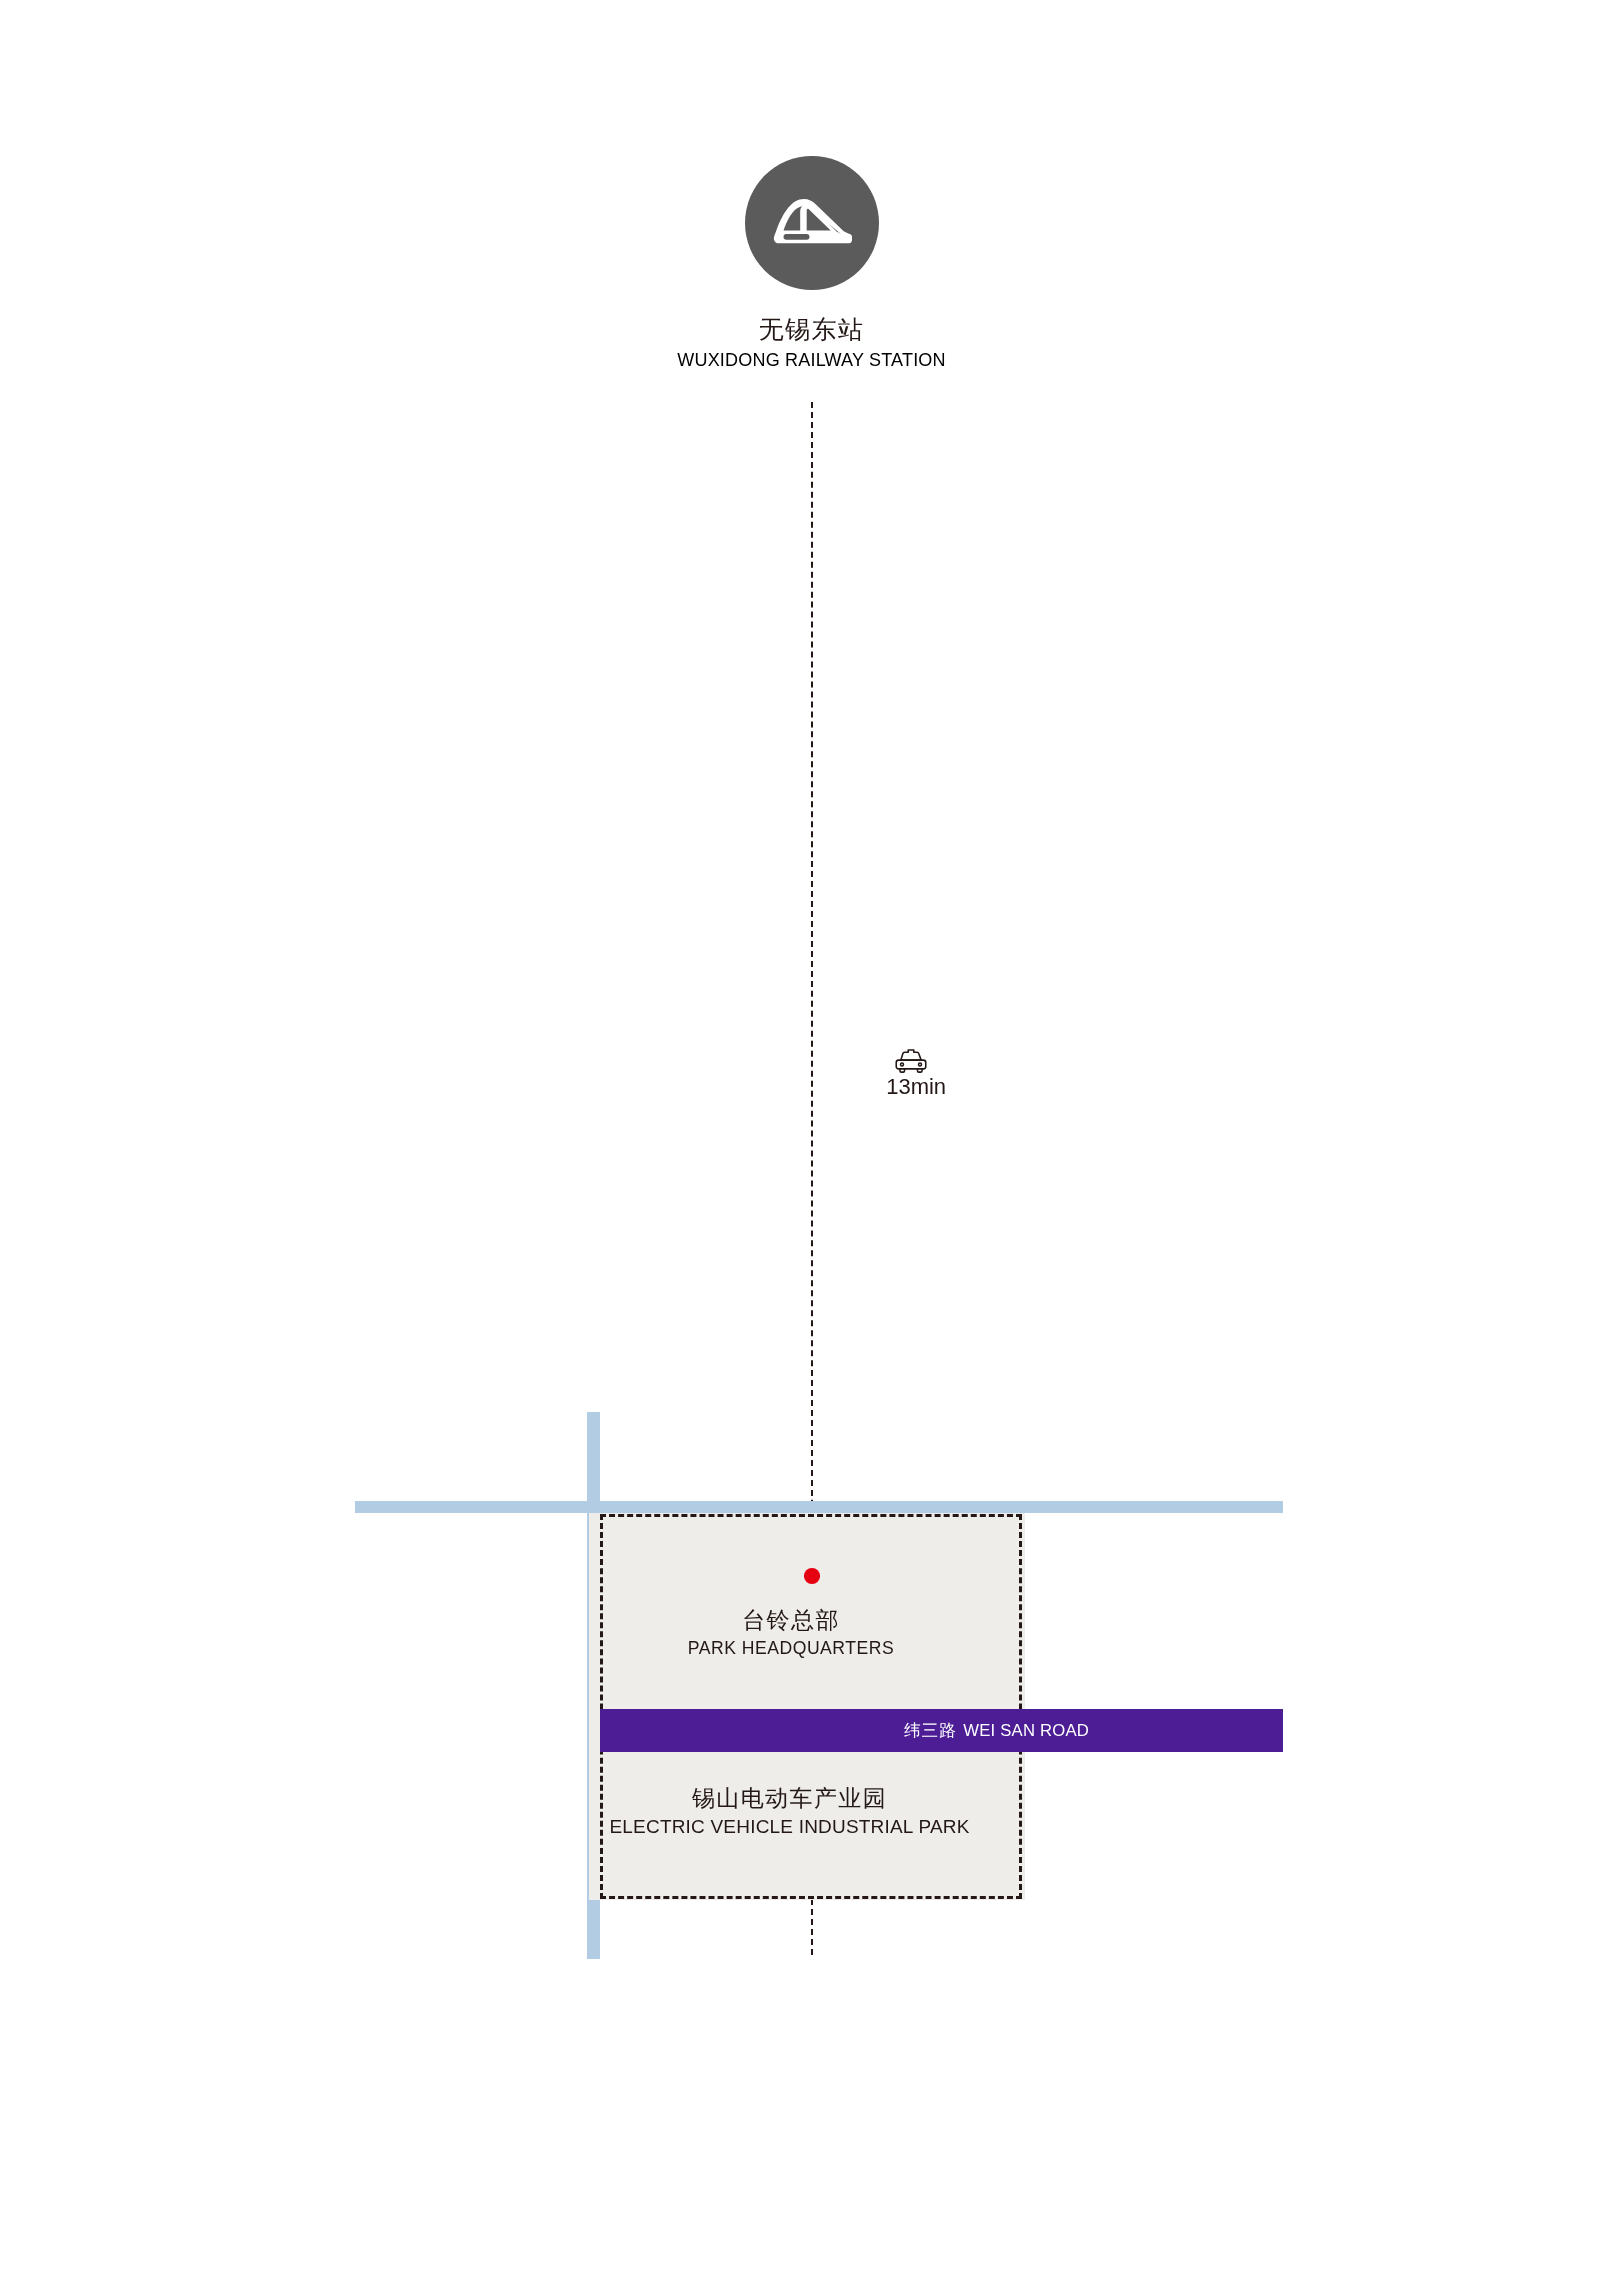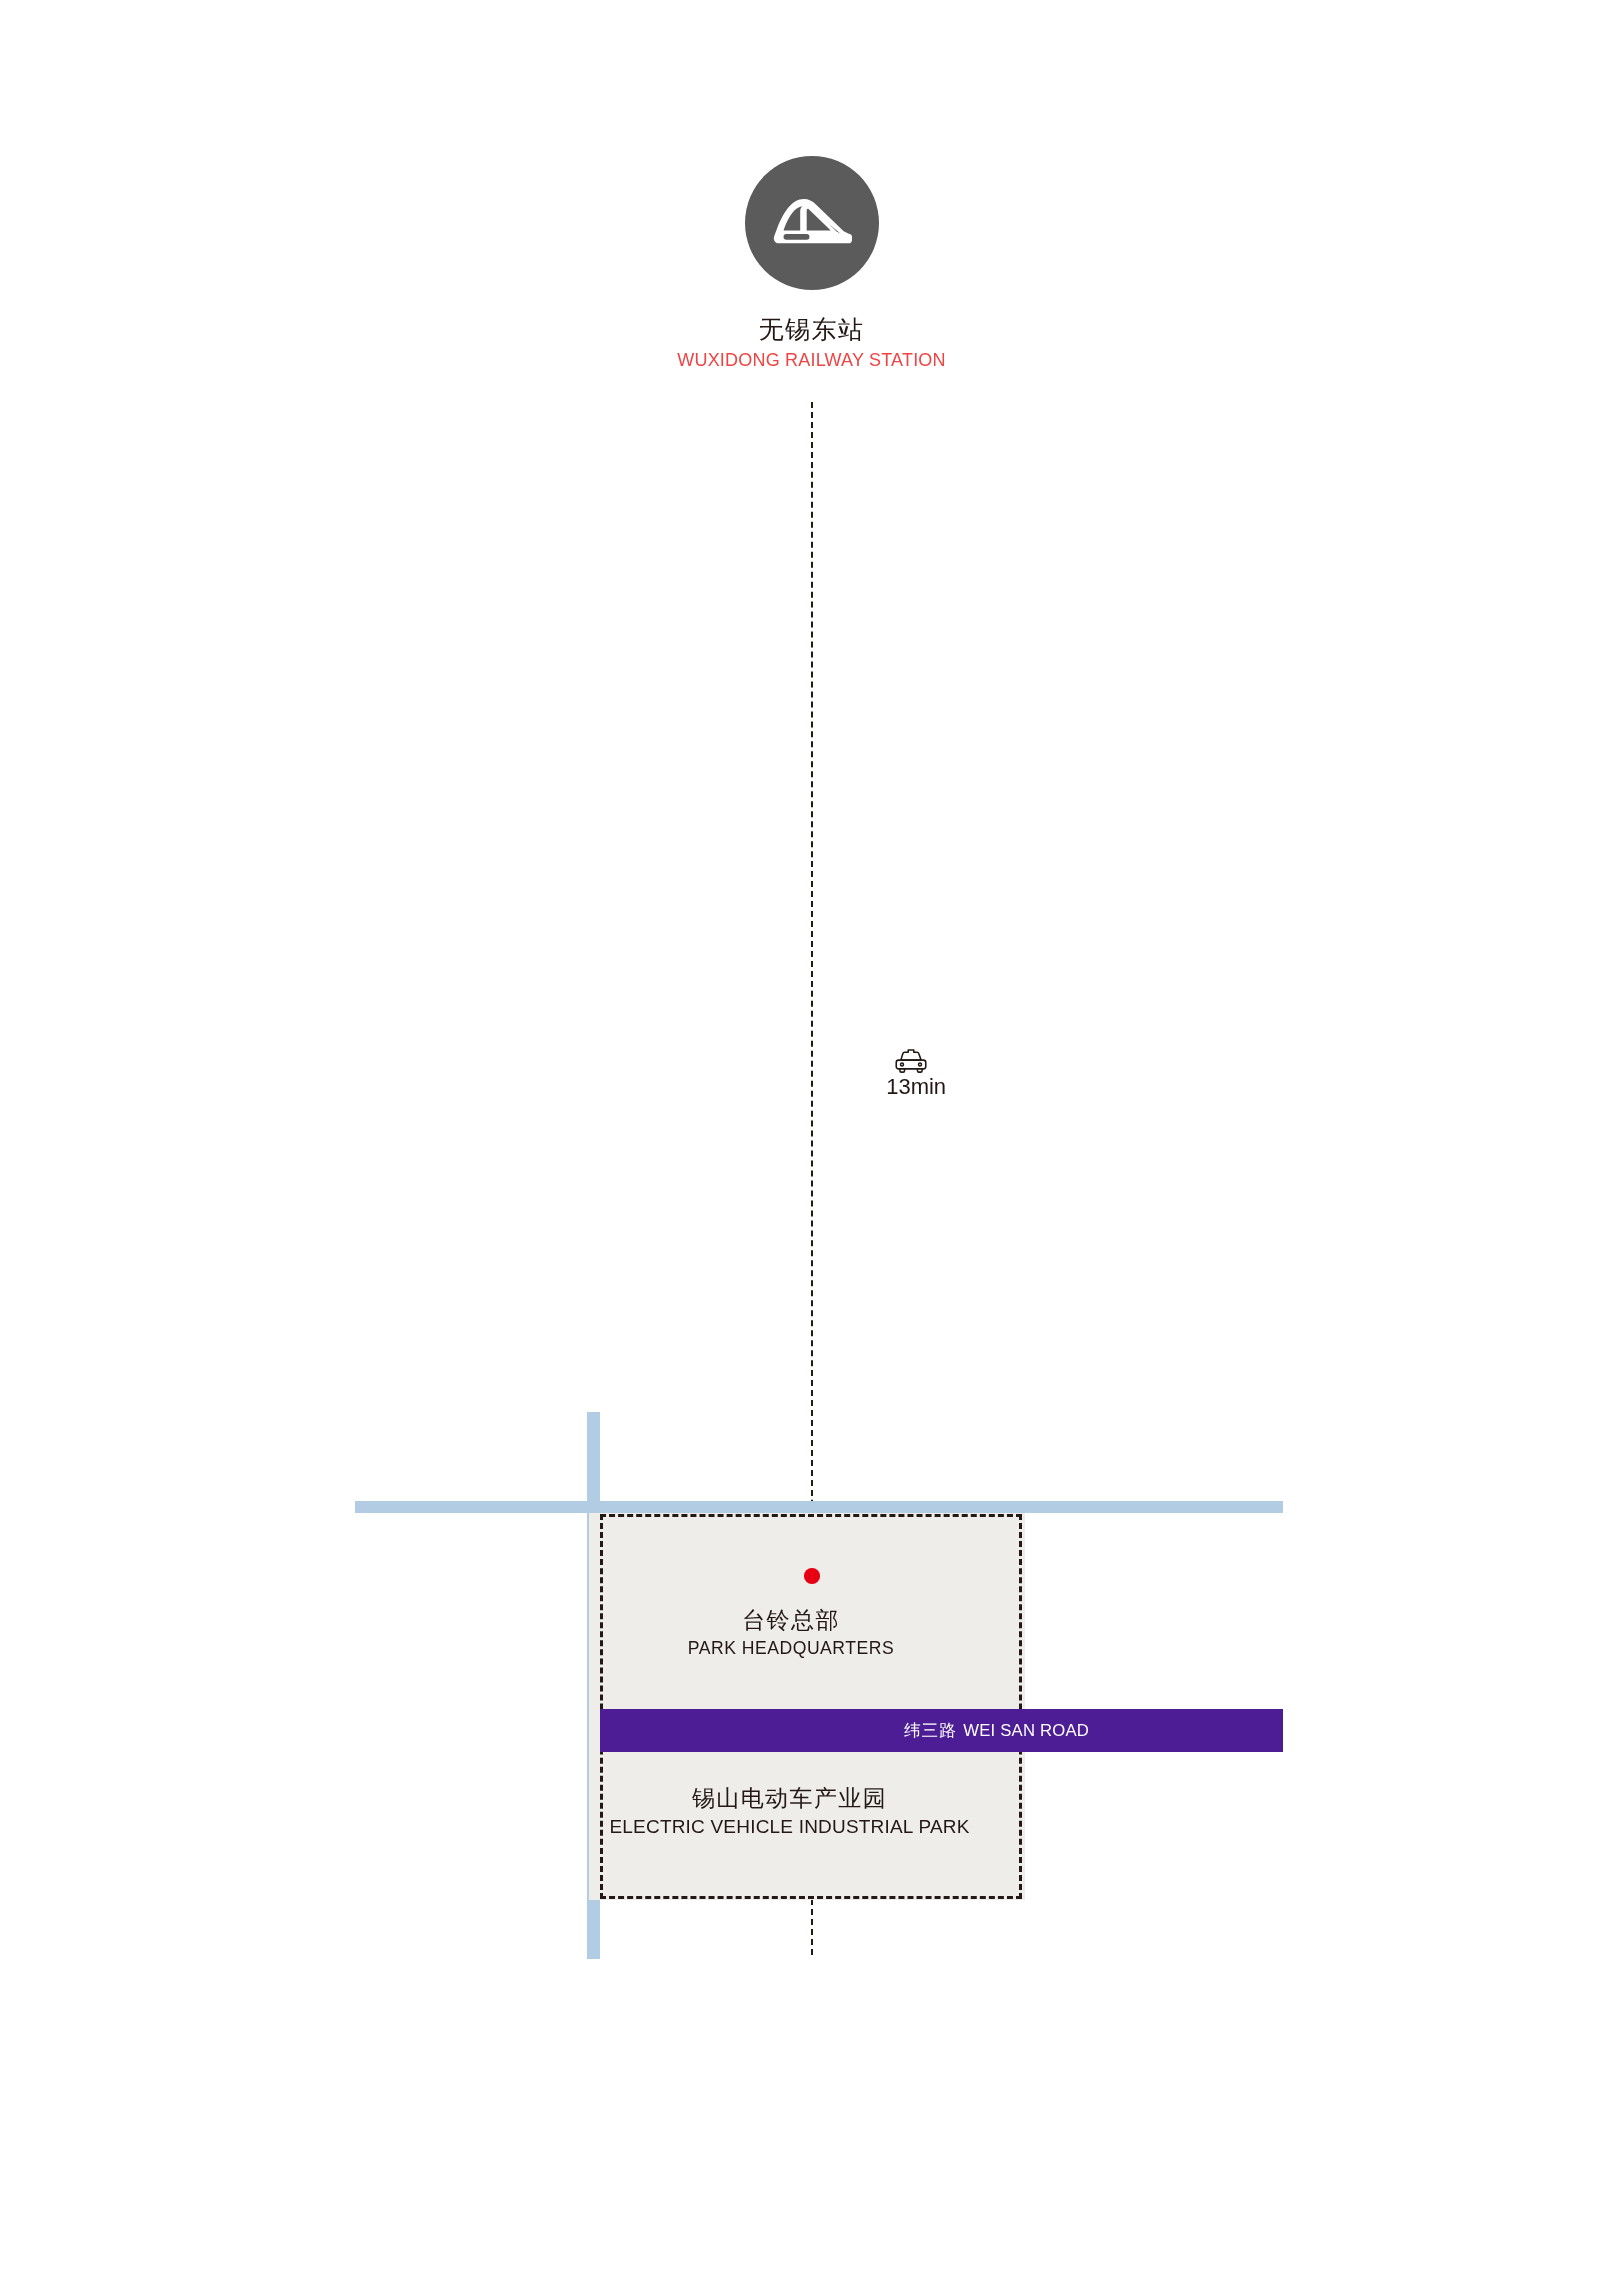--- a/index.html
+++ b/index.html
@@ -50,21 +50,21 @@
     font-size: 25px;
     letter-spacing: 1.4px;
     color: #231815;
     font-weight: 500;
     line-height: 1.25;
   }
   .station-name-en {
     margin-top: 4.6px;
     font-size: 18px;
     letter-spacing: 0.2px;
-    color: #ef4444;
+    color: #000000;
     font-weight: 400;
     line-height: 1.2;
   }
 
   
   .route-line {
     position: absolute;
     left: 811px;
     top: 402px;
     width: 0px;

